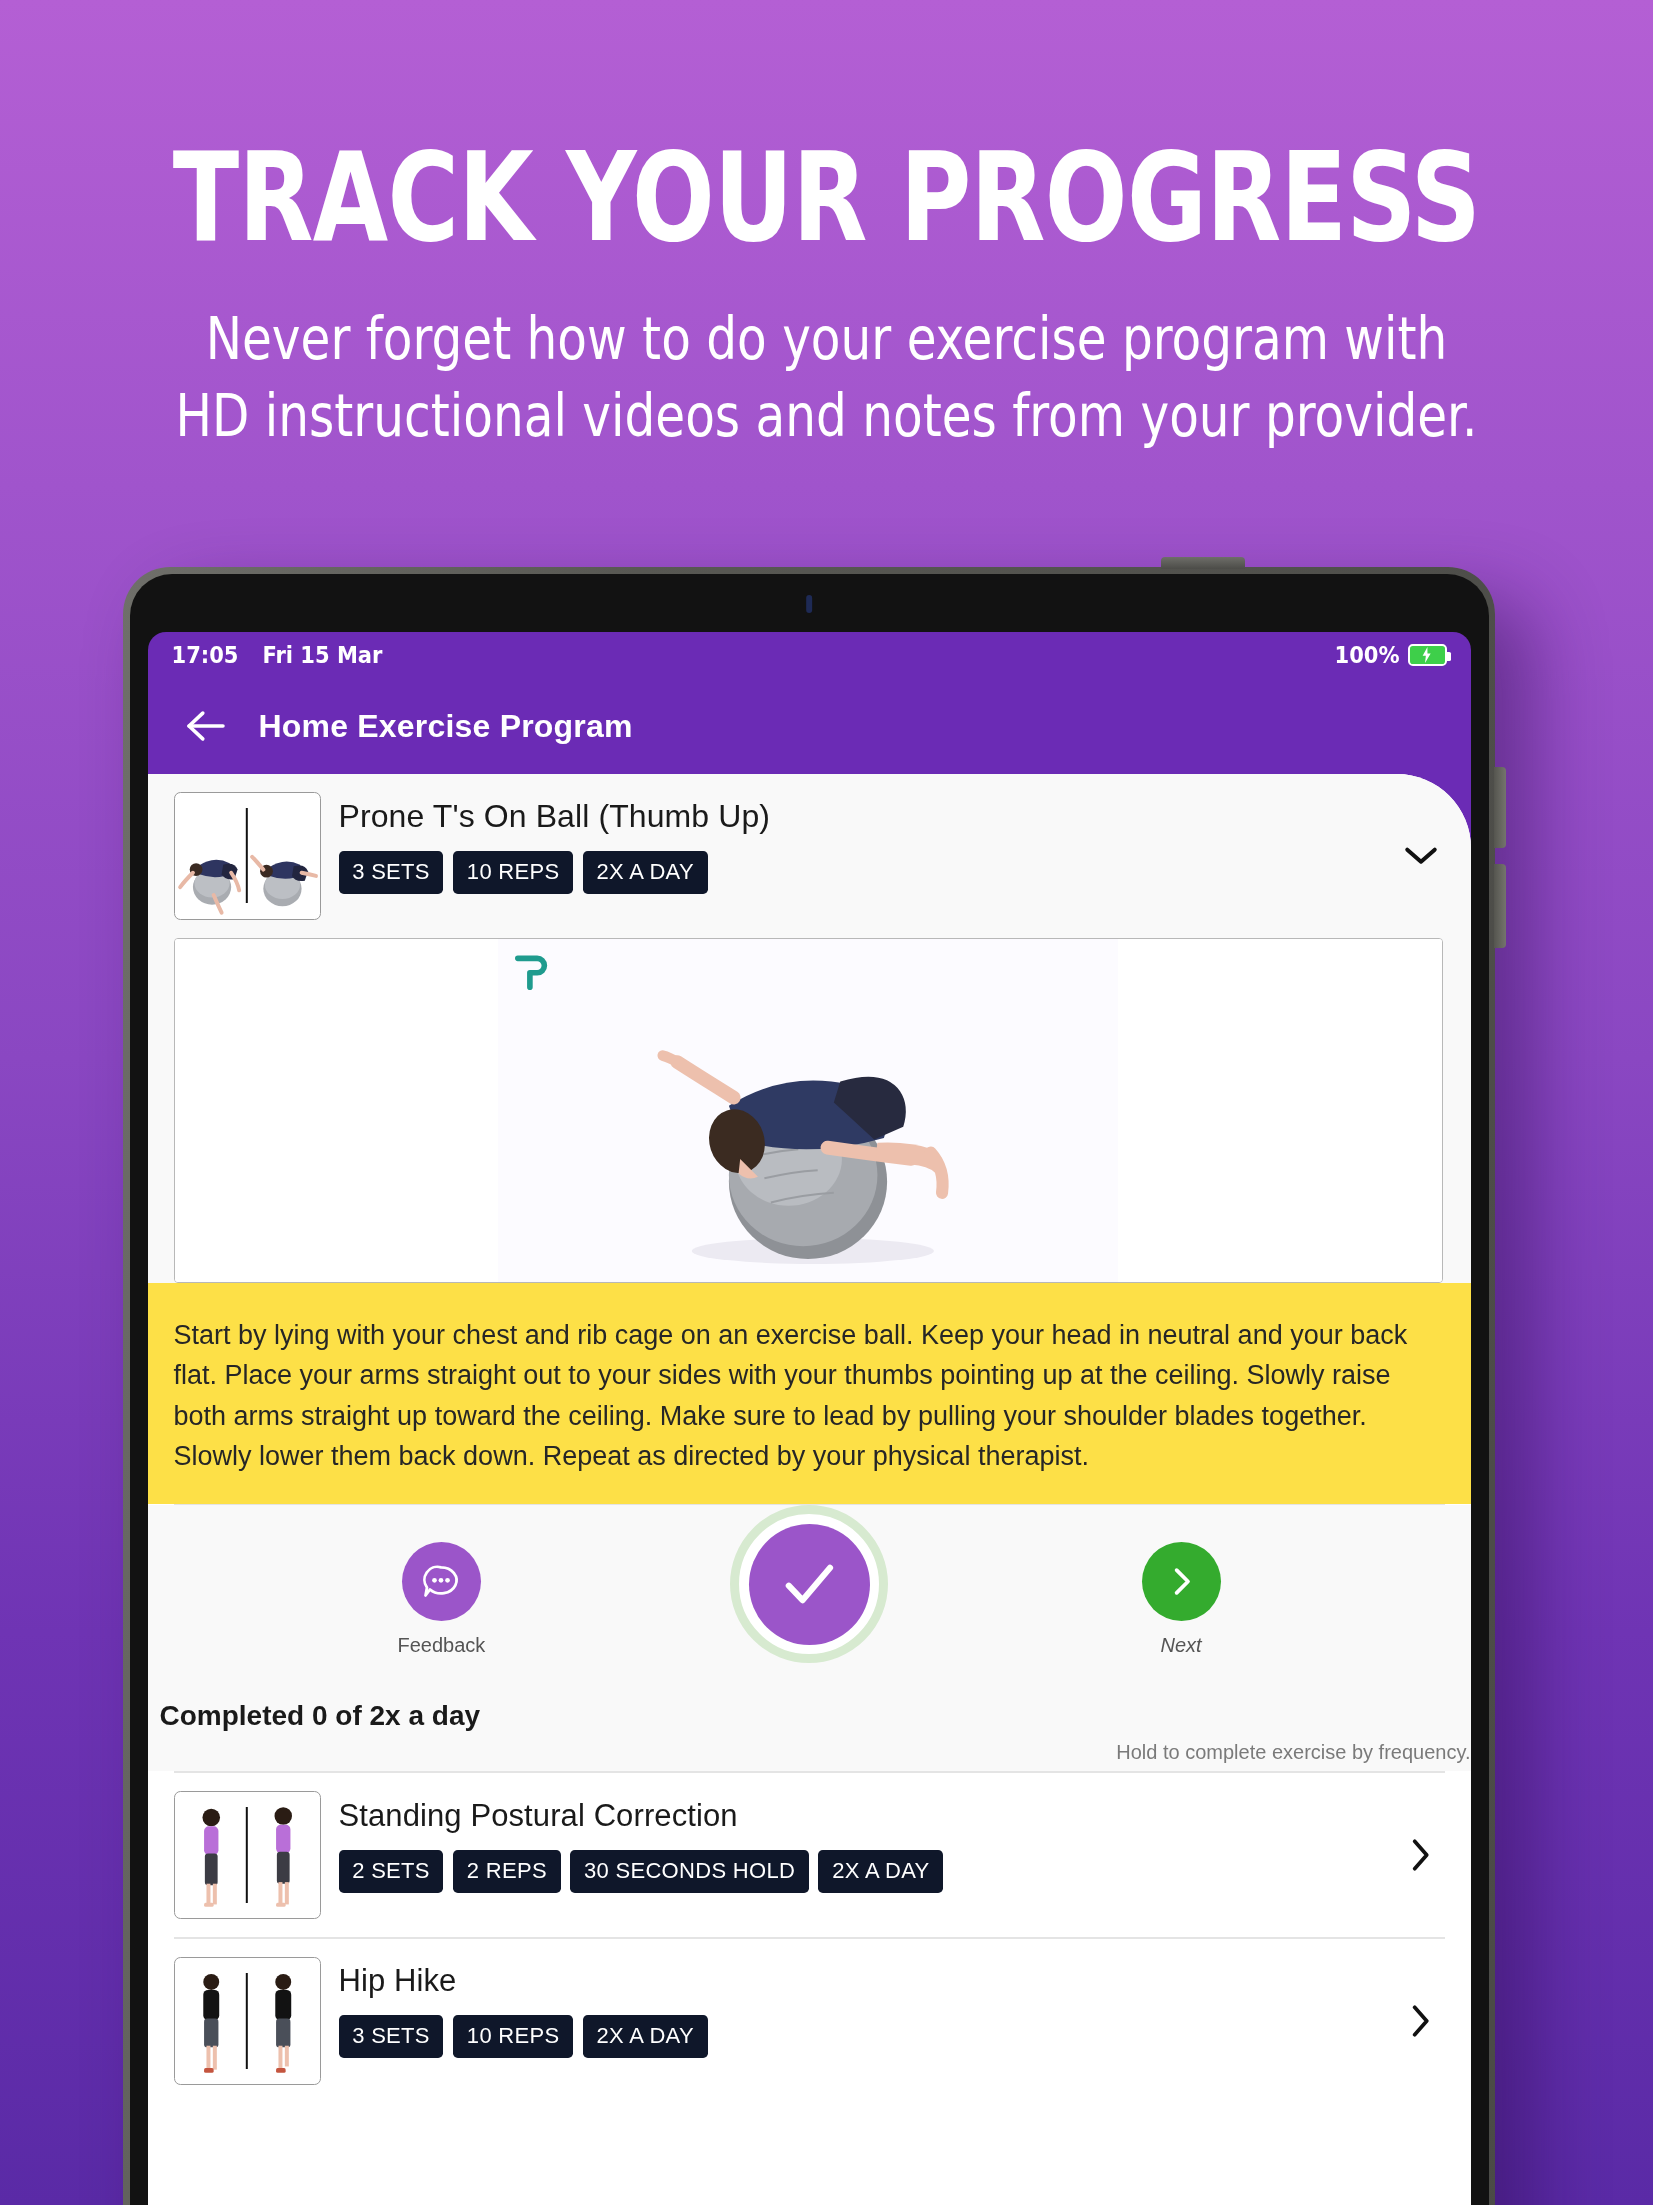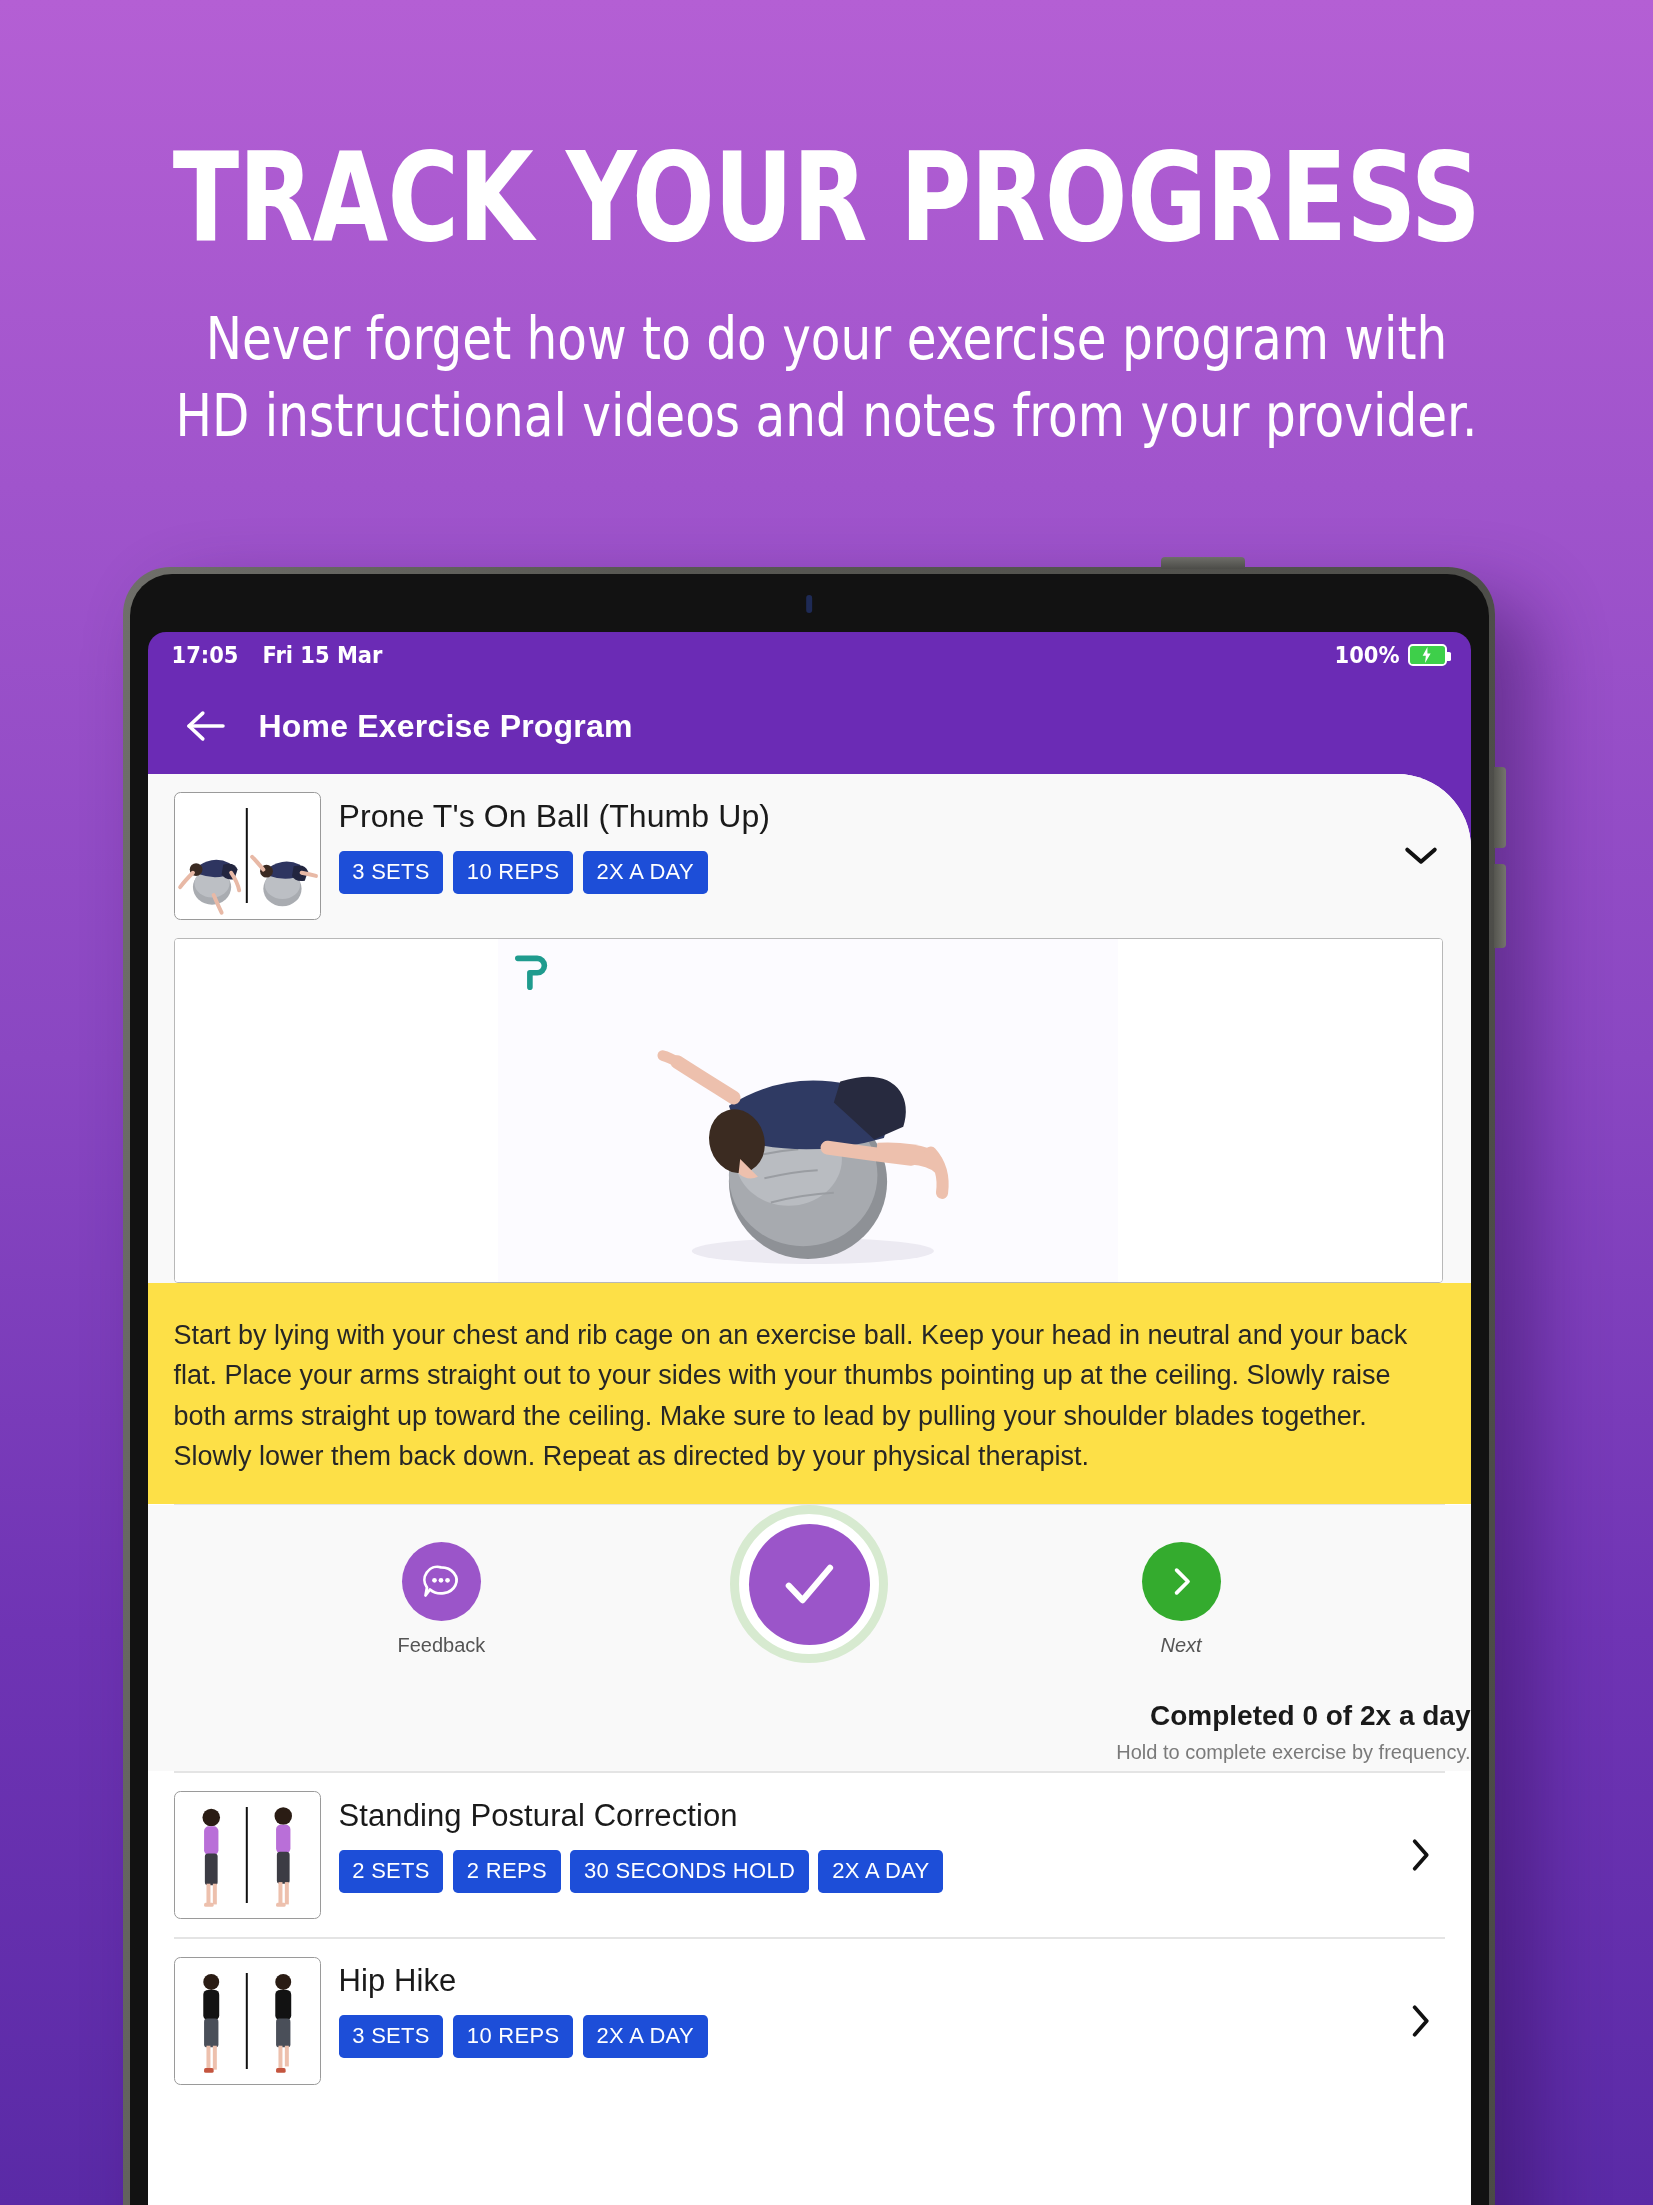--- a/index.html
+++ b/index.html
@@ -122,21 +122,21 @@
     position:absolute; left:50%; top:12%; bottom:12%;
     width:2.4px; background:#111; transform:translateX(-50%);
   }
   .thumb-half { position:absolute; top:0; bottom:0; width:50%; }
   .thumb-half.l { left:0; } .thumb-half.r { right:0; }
 
   .ex-meta { flex:1; padding-top:6.5px; }
   .ex-title { font-size:32px; color:#1a1a1a; font-weight:400; letter-spacing:0.1px; }
   .pills { display:flex; gap:9.7px; margin-top:16px; flex-wrap:wrap; }
   .pill {
-    background:#1d4ed8; color:#ffffff;
+    background:#0f172a; color:#ffffff;
     font-size:22px; font-weight:500; letter-spacing:0.3px;
     padding:8px 13.7px 9px; border-radius:4.8px; white-space:nowrap;
   }
   .chev {
     width:45px; flex:none; align-self:center;
     display:flex; align-items:center; justify-content:center;
     color:#111;
   }
 
   
@@ -182,21 +182,21 @@
   .ring {
     width:158px; height:158px; border-radius:50%;
     border:9.7px solid #d7ead0; background:#ffffff;
     display:flex; align-items:center; justify-content:center;
   }
   .ring-inner {
     width:121px; height:121px; border-radius:50%;
     background:#9b55c9; display:flex; align-items:center; justify-content:center;
   }
   .completed {
-    position:absolute; left:4px; right:0; top:195px; text-align:right;
+    position:absolute; left:12px; right:0; top:195px; text-align:left;
     font-size:28px; font-weight:bold; color:#1a1a1a;
   }
   .hold-hint {
     position:absolute; left:0; right:0; top:236px; text-align:right;
     font-size:20px; color:#7a7a7a;
   }
 
   
   .row {
     display:flex; align-items:flex-start; gap:18px;

